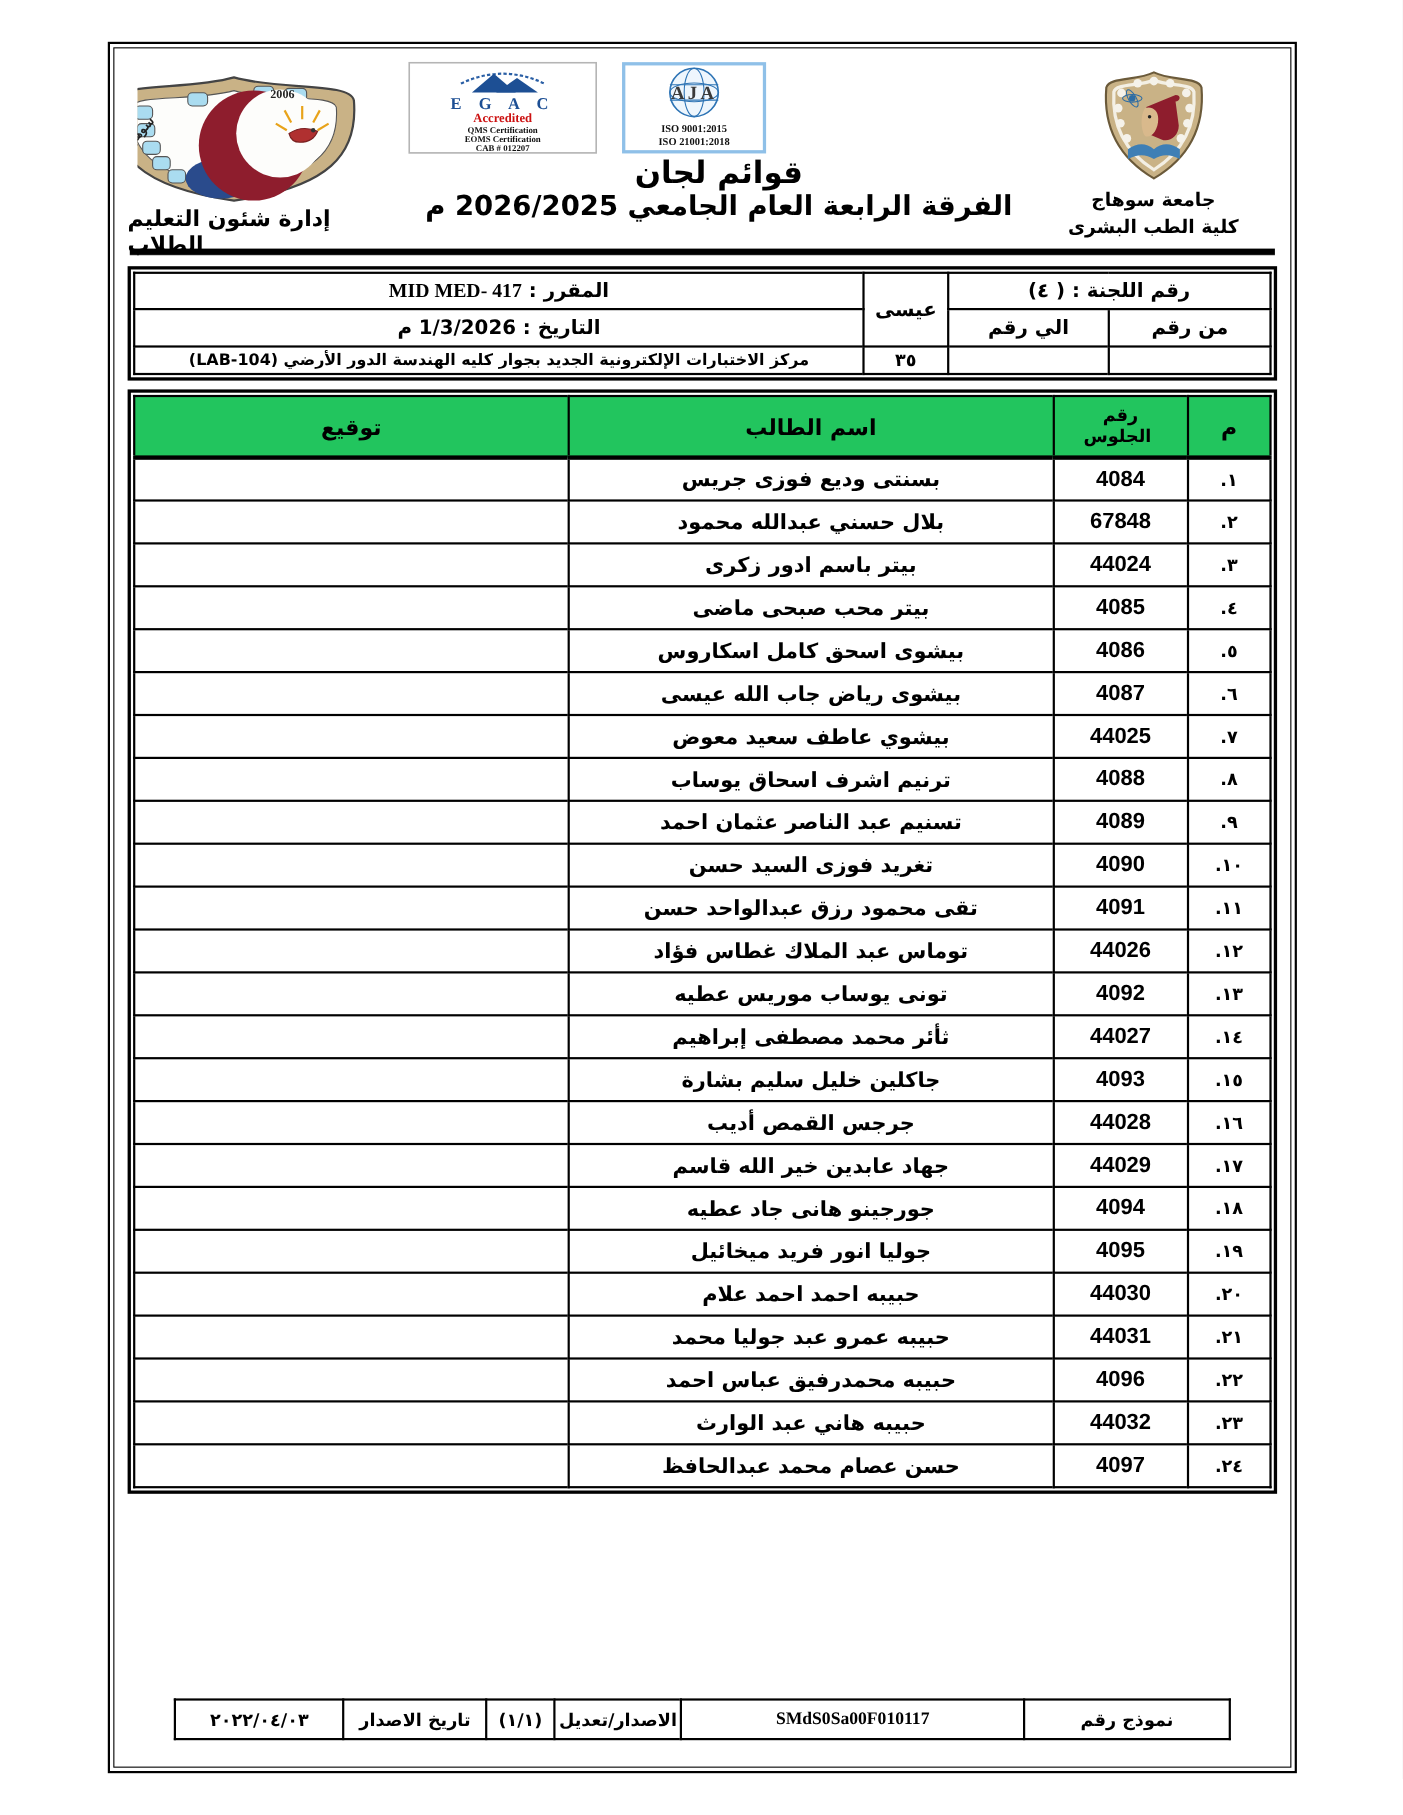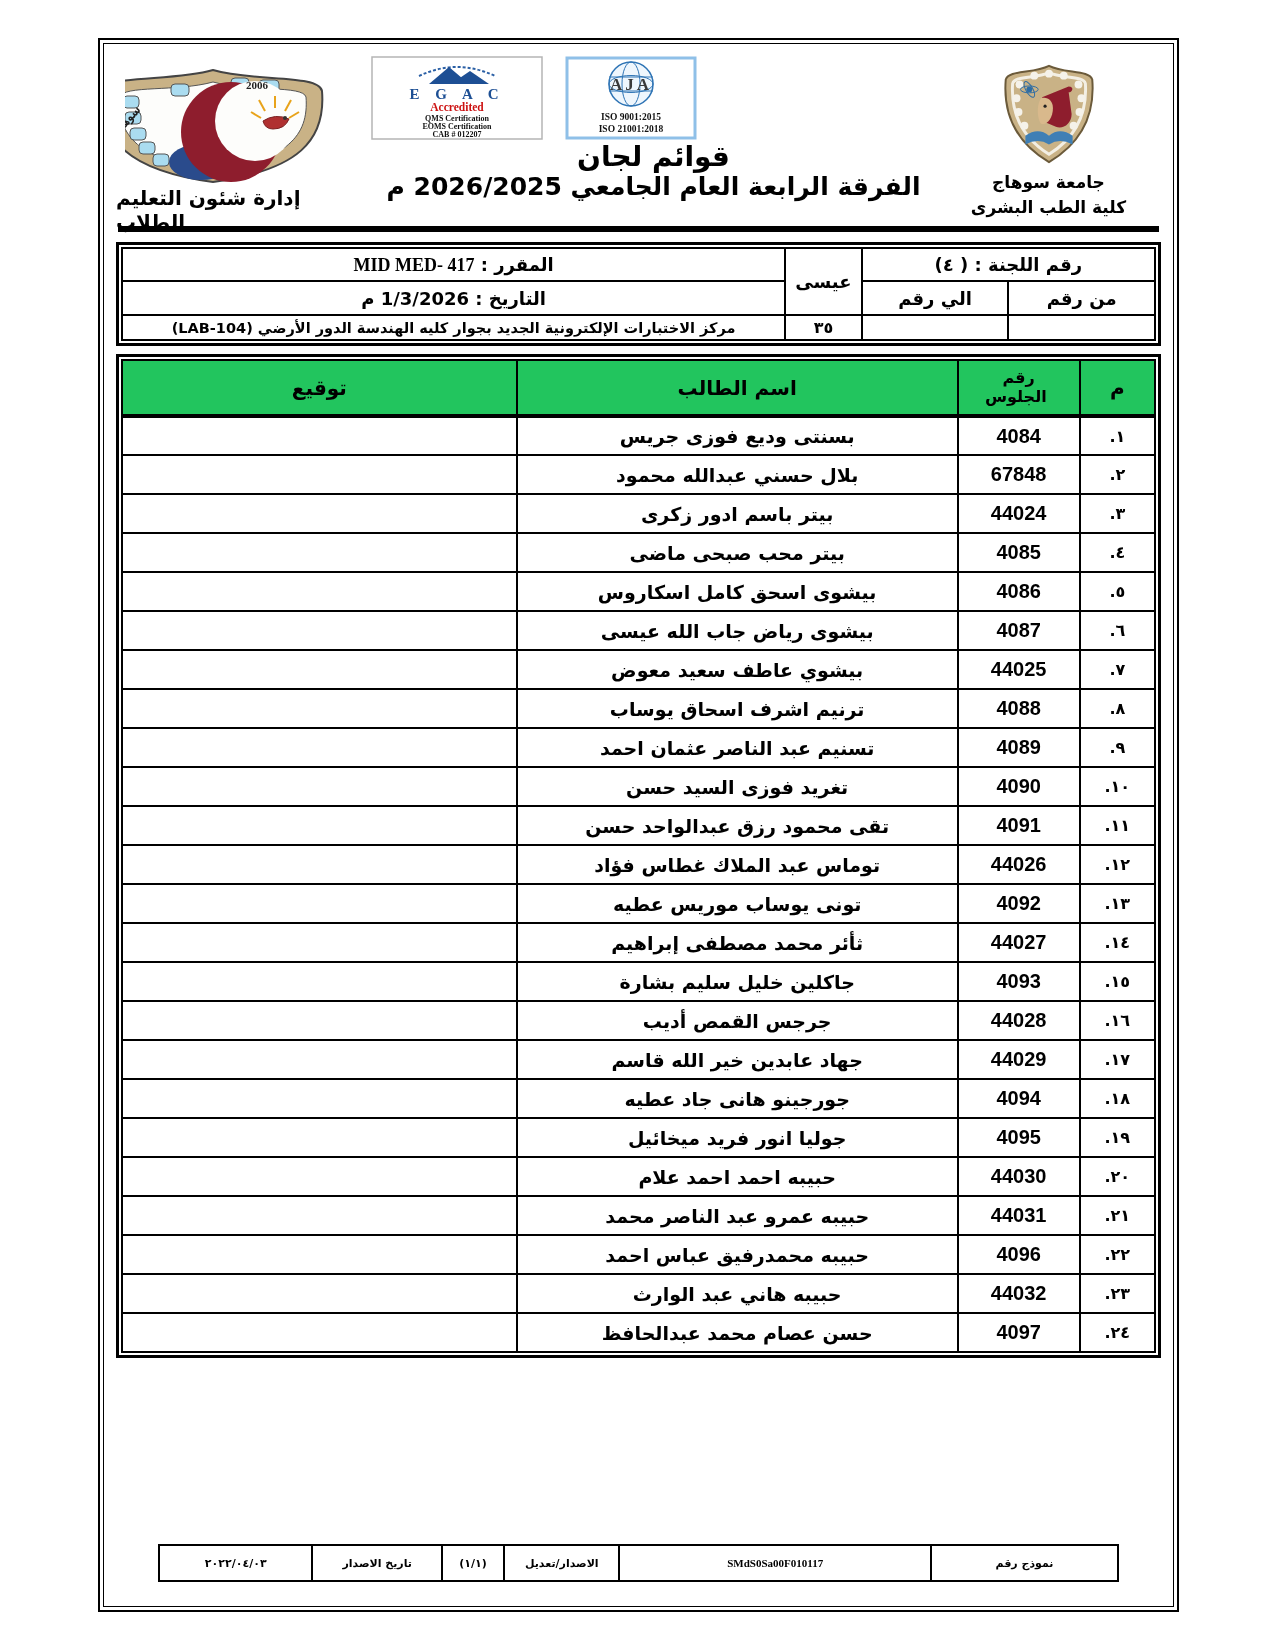--- a/index.html
+++ b/index.html
@@ -40,21 +40,21 @@
   .main-table th { border:2px solid #000; border-bottom:4px solid #000; background:#22c55e; height:56px; font-size:20px; vertical-align:middle; }
   .main-table td { border:2px solid #000; height:39px; text-align:center; vertical-align:middle; }
   .seat-head-inner { display:inline-block; width:56px; font-size:16px; line-height:1.2; }
   td.c-index { font-size:16px; font-weight:bold; }
   td.c-seat { font-family:"Liberation Sans","DejaVu Sans",sans-serif; font-weight:bold; font-size:20px; }
   td.c-name { font-weight:bold; font-size:19px; }
 
   
   .ftr { margin-top:auto; padding:0 42px; }
   .ftr-table { width:100%; border-collapse:collapse; table-layout:fixed; }
-  .ftr-table td { border:2px solid #000; height:36px; text-align:center; vertical-align:middle; font-weight:bold; font-size:11px; }
+  .ftr-table td { border:2px solid #000; height:36px; text-align:center; vertical-align:middle; font-weight:bold; font-size:16px; }
   .ftr-code { font-family:"Liberation Serif","DejaVu Serif",serif; font-size:17px; }
   .ftr-date { font-size:14px; }
 
   svg text { font-family:"Liberation Serif","DejaVu Serif",serif; }
 </style>
 </head>
 <body>
 
 <div class="page">
   <div class="border-outer">
@@ -331,21 +331,21 @@
             </tr>
               <tr>
               <td class="c-index">٢٠.</td>
               <td class="c-seat">44030</td>
               <td class="c-name">حبيبه احمد احمد علام</td>
               <td class="c-sign"></td>
             </tr>
               <tr>
               <td class="c-index">٢١.</td>
               <td class="c-seat">44031</td>
-              <td class="c-name">حبيبه عمرو عبد الناصر محمد</td>
+              <td class="c-name">حبيبه عمرو عبد جوليا محمد</td>
               <td class="c-sign"></td>
             </tr>
               <tr>
               <td class="c-index">٢٢.</td>
               <td class="c-seat">4096</td>
               <td class="c-name">حبيبه محمدرفيق عباس احمد</td>
               <td class="c-sign"></td>
             </tr>
               <tr>
               <td class="c-index">٢٣.</td>

